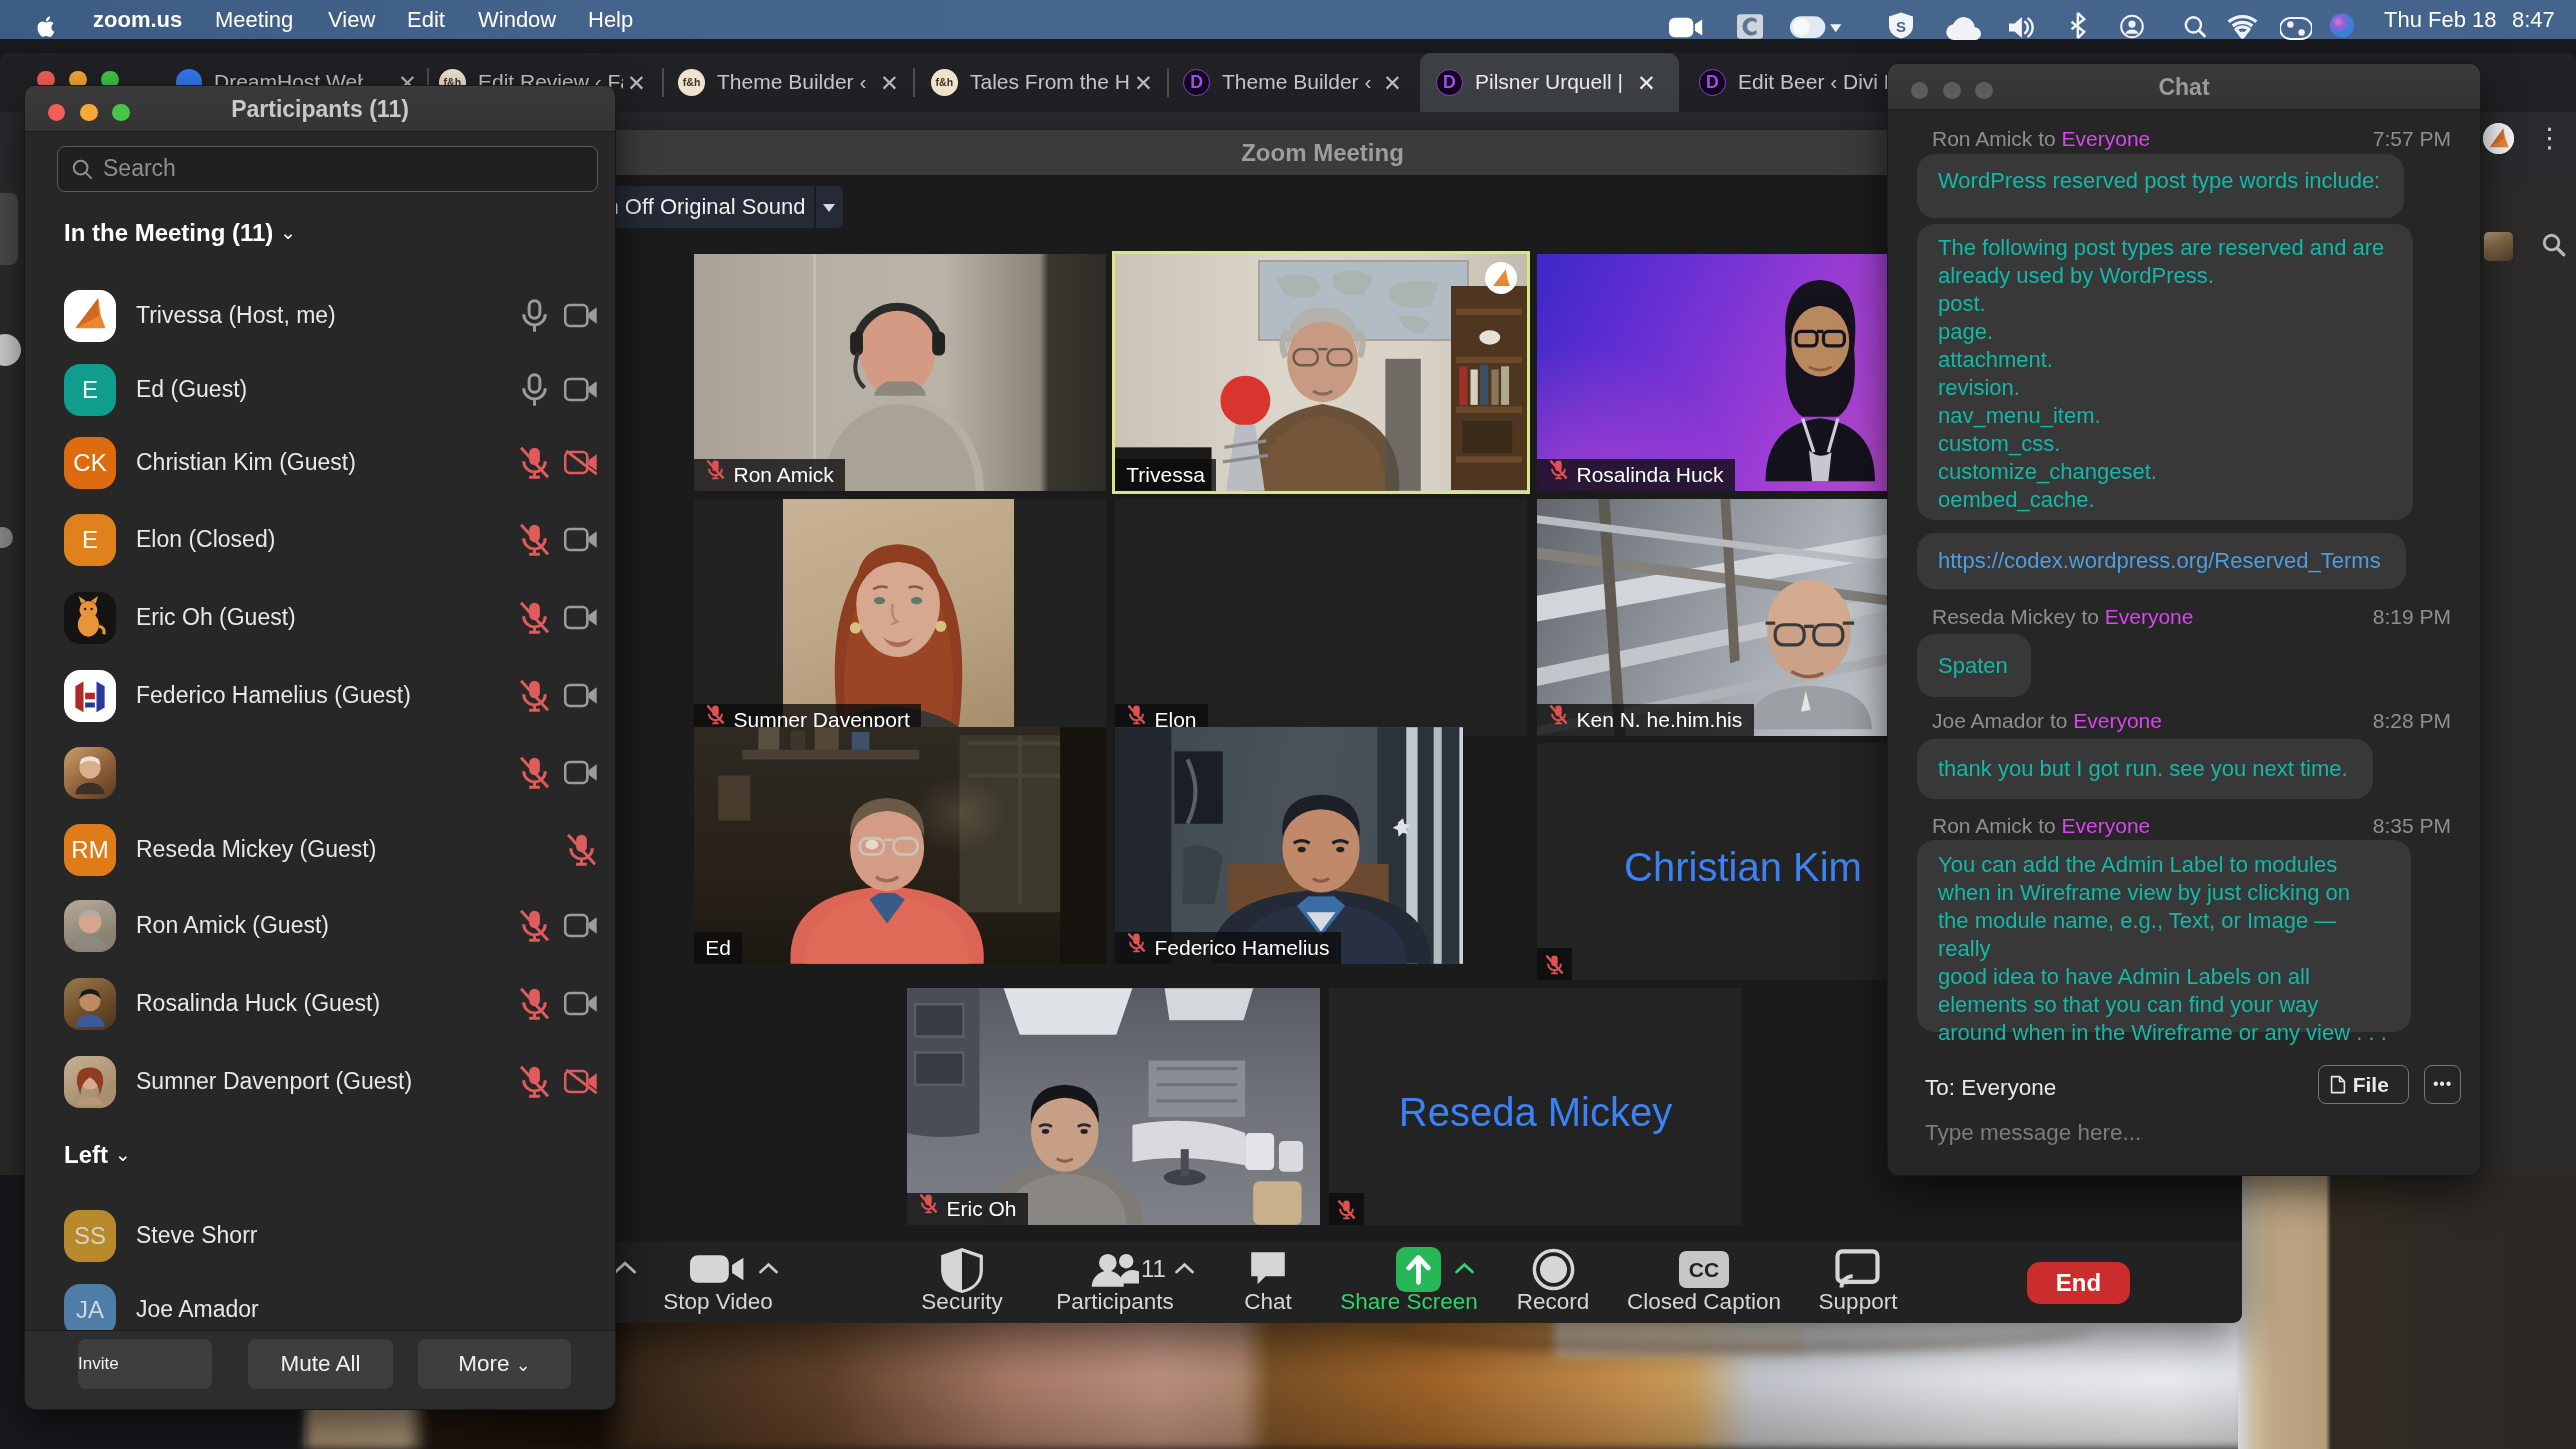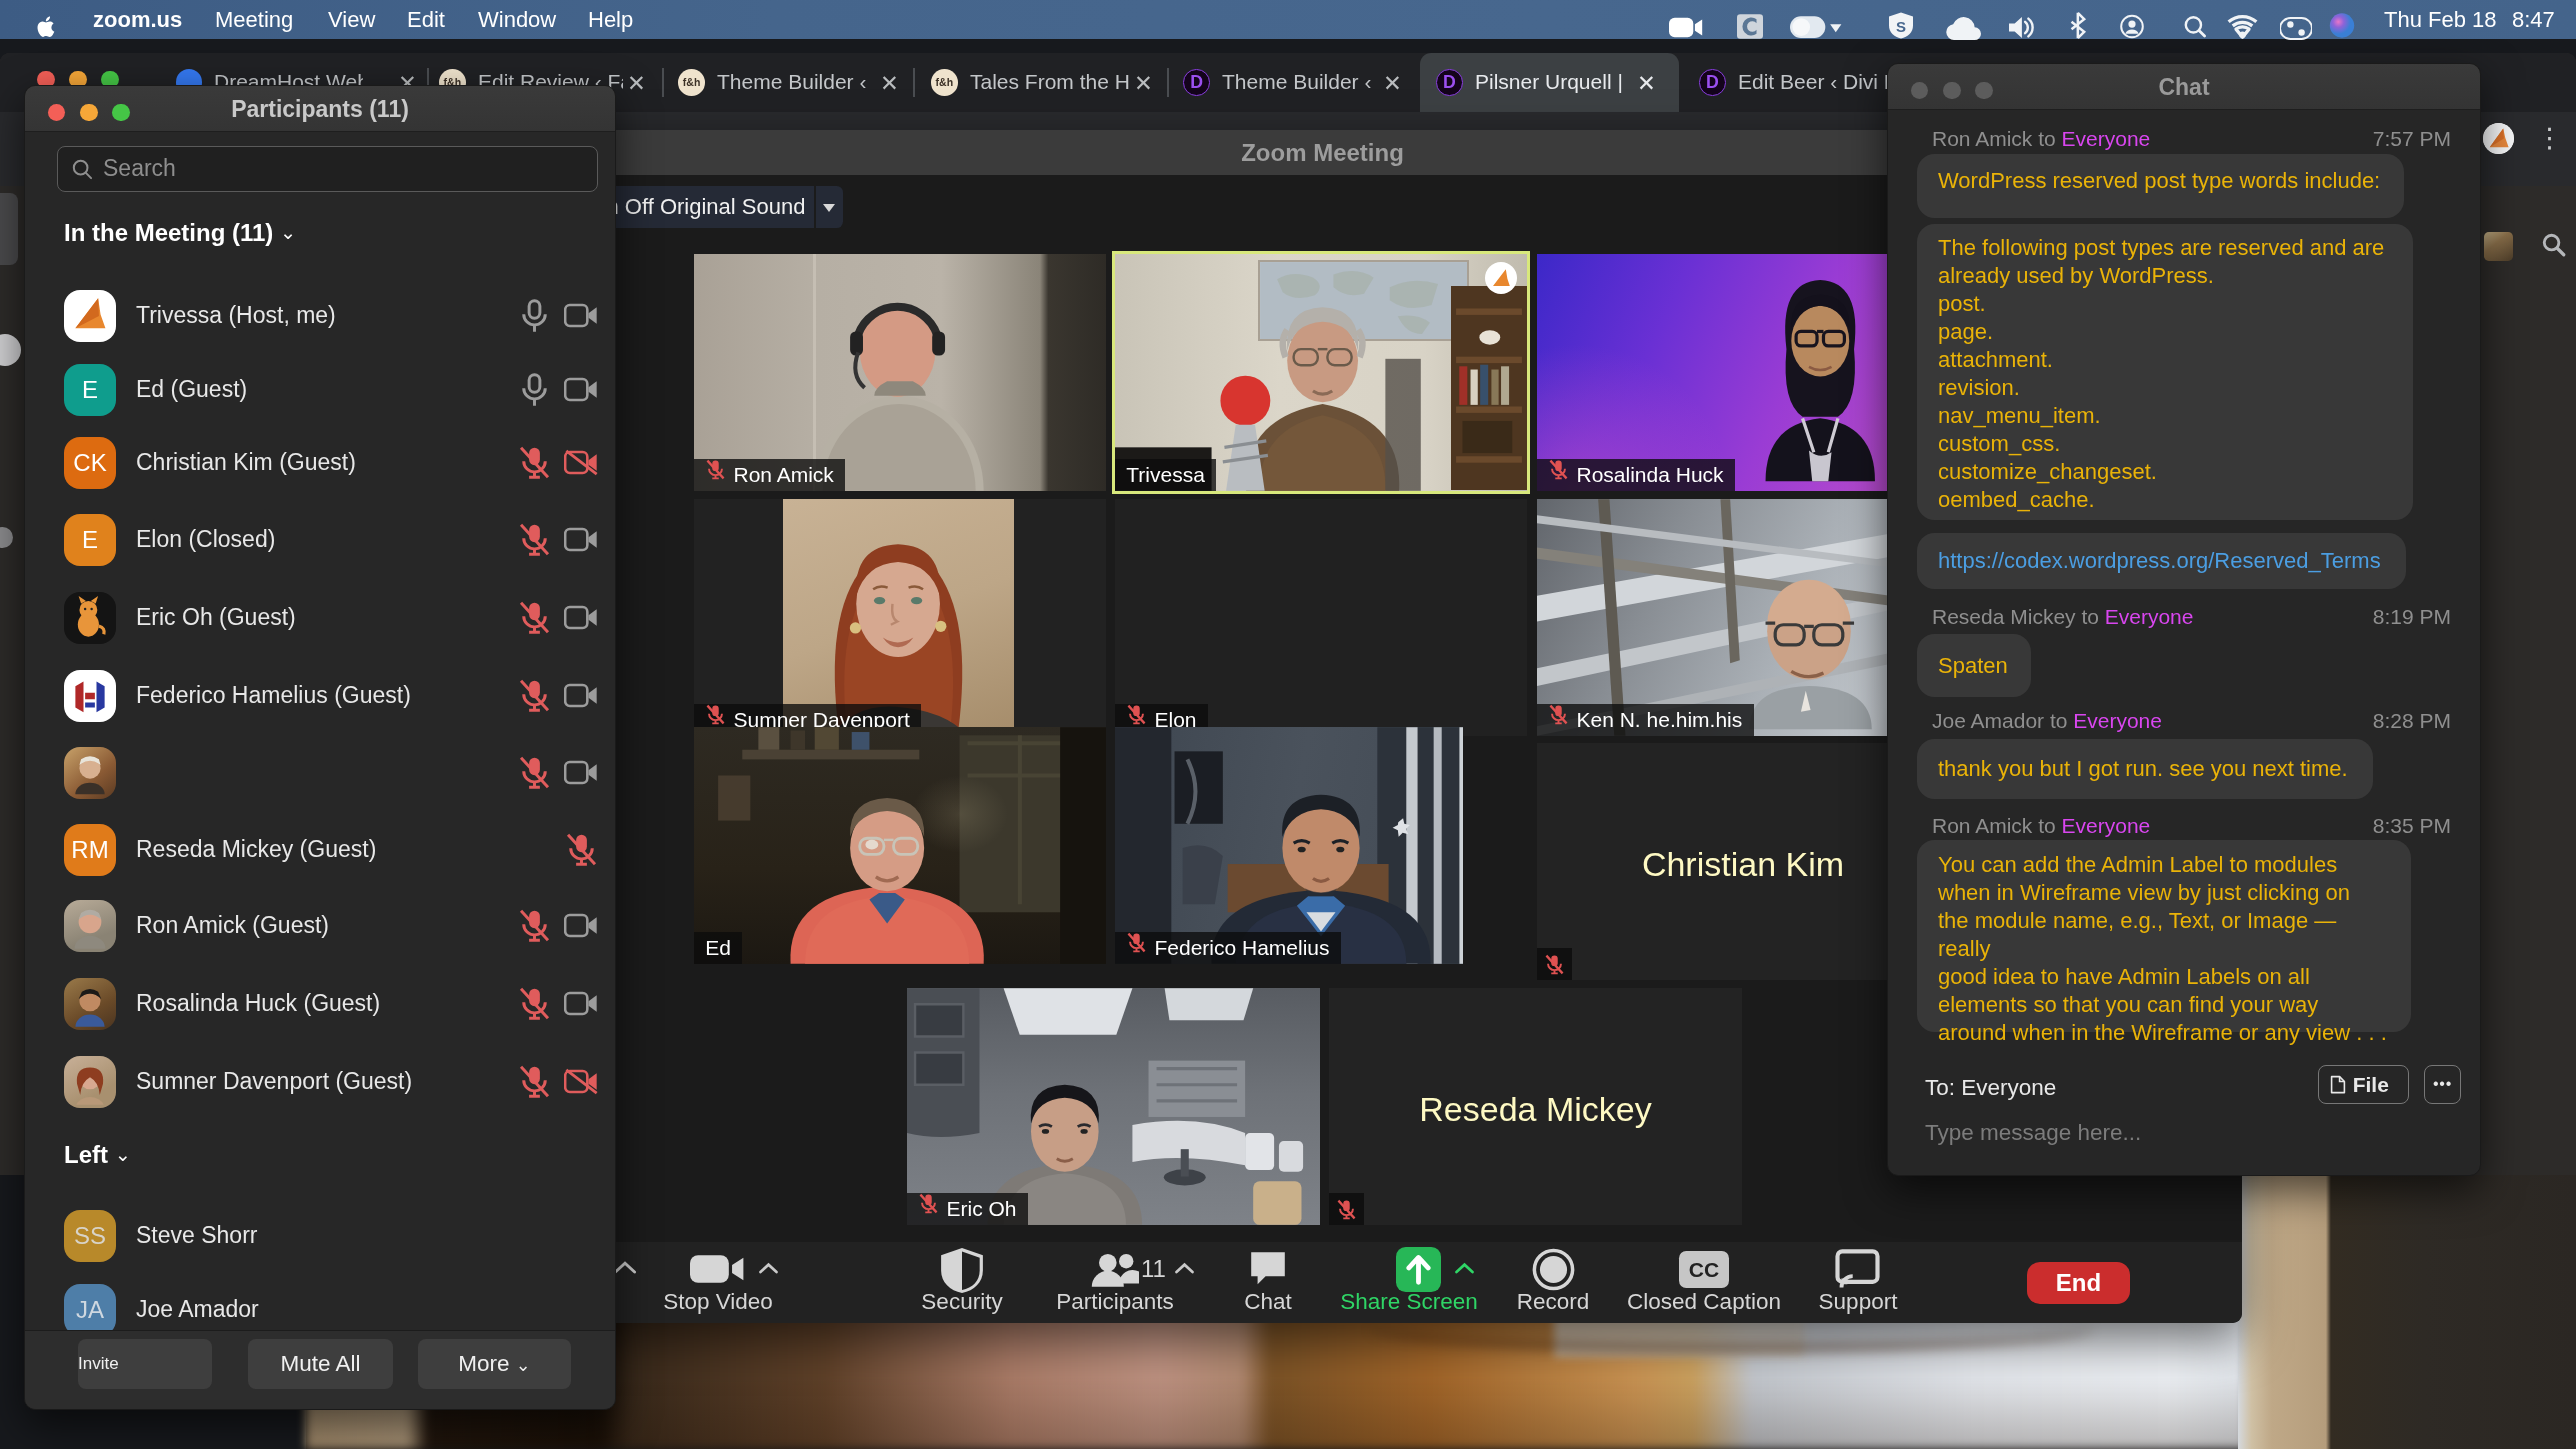--- a/index.html
+++ b/index.html
@@ -28,42 +28,42 @@
 
 #zoomwin { left:403px; top:130px; width:1839px; height:1193px; background:#1a1a1a; border-radius:9.7px; box-shadow:0 16px 48px rgba(0,0,0,.55); z-index:2; overflow:hidden; }
 #ztitle { position:absolute; left:0; top:0; width:100%; height:45px; background:#3b3b3b; color:#9d9d9d; font-size:24px; font-weight:bold; text-align:center; line-height:45px; }
 #zvideo { position:absolute; left:0; top:45px; width:100%; height:1067px; background:#1b1b1b; }
 #ztoolbar { position:absolute; left:0; top:1112px; width:100%; height:81px; background:#222222; }
 .tbl { position:absolute; top:47px; width:242px; margin-left:-121px; text-align:center; color:#d6d6d6; font-size:22.5px; }
 
 
 .tile { position:absolute; background:#232323; overflow:hidden; }
 .vlabel { position:absolute; left:0; bottom:0; background:rgba(12,12,12,.78); color:#fff; font-size:21px; line-height:32px; height:32px; padding:0 11.3px; white-space:nowrap; display:flex; gap:7.2px; }
-.cname { position:absolute; width:100%; text-align:center; color:#fef9c3; font-size:34px; }
+.cname { position:absolute; width:100%; text-align:center; color:#3b82f6; font-size:40px; }
 .micbox { position:absolute; left:0; bottom:0; background:rgba(12,12,12,.78); width:35px; height:32px; display:flex; align-items:center; justify-content:center; }
 
 
 #ppanel { left:24px; top:85px; width:592px; height:1325px; background:#272727; border-radius:11.3px; box-shadow:0 14.5px 40px rgba(0,0,0,.6); z-index:4; overflow:hidden; border:0.8px solid #1a1a1a; }
 #ptitle { position:absolute; left:0; top:0; width:100%; height:46px; background:linear-gradient(#3a3a3a,#343434); border-bottom:0.8px solid #1e1e1e; color:#c9c9c9; font-weight:bold; font-size:23px; text-align:center; line-height:46px; }
 .tl { position:absolute; width:17.7px; height:17.7px; border-radius:50%; top:17.7px; }
 #psearch { position:absolute; left:32px; top:60px; width:541px; height:46px; background:#202020; border:1.6px solid #5a5a5a; border-radius:8px; color:#8e8e8e; font-size:23px; line-height:43px; }
 .prow { position:absolute; left:0; width:100%; height:77px; }
 .pav { position:absolute; left:39px; top:13px; width:52px; height:52px; border-radius:16px; color:#fff; font-size:24px; text-align:center; line-height:52px; overflow:hidden; }
 .pnm { position:absolute; left:111px; top:0; height:77px; line-height:77px; color:#e8e8e8; font-size:23px; white-space:nowrap; }
 .pic1 { position:absolute; left:492px; top:21px; width:35px; height:35px; }
 .pic2 { position:absolute; left:539px; top:21px; width:35px; height:35px; }
 .phead { position:absolute; left:39px; color:#fff; font-weight:bold; font-size:24px; }
 
 
 #chatwin { left:1887px; top:63px; width:594px; height:1113px; background:#262626; border-radius:11.3px; box-shadow:0 14.5px 40px rgba(0,0,0,.6); z-index:4; overflow:hidden; border:0.8px solid #1a1a1a; }
 #ctitle { position:absolute; left:0; top:0; width:100%; height:46px; background:linear-gradient(#3a3a3a,#343434); border-bottom:0.8px solid #1e1e1e; color:#9a9a9a; font-weight:bold; font-size:23px; text-align:center; line-height:46px; }
 .chead { position:absolute; color:#8f8f8f; font-size:21px; white-space:nowrap; }
 .chead b { color:#d946ef; font-weight:normal; }
 .ctime { position:absolute; right:29px; color:#8f8f8f; font-size:21px; }
-.cbub { position:absolute; left:29px; background:#383838; border-radius:17.7px; color:#eab308; font-size:22px; line-height:28px; padding:13px 21px; }
+.cbub { position:absolute; left:29px; background:#383838; border-radius:17.7px; color:#14b8a6; font-size:22px; line-height:28px; padding:13px 21px; }
 </style>
 </head>
 <body>
 <div id="stage">
   <div class="abs" id="wallpaper">
     <div class="abs" style="left:306px;top:1312px;width:1940px;height:137px;filter:blur(4.8px);background:
       linear-gradient(90deg,
       #c0a783 0%, #c9b291 5.2%, #20160e 6.3%,
       #191008 15.2%, #38291b 16.7%, #5e4028 26.8%,
       #a87a66 36.3%, #bd9180 44%, #b08870 48.2%,

